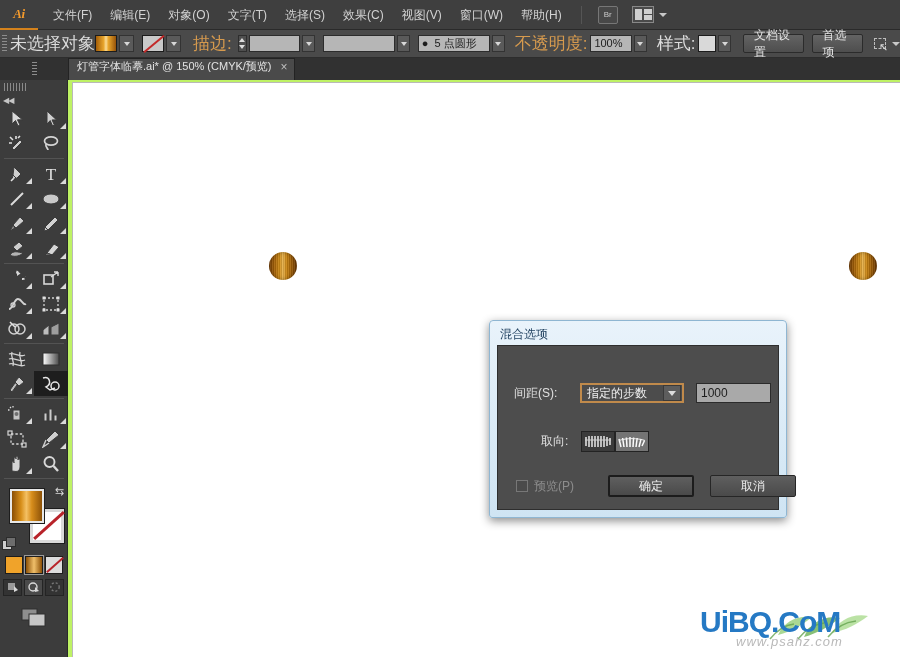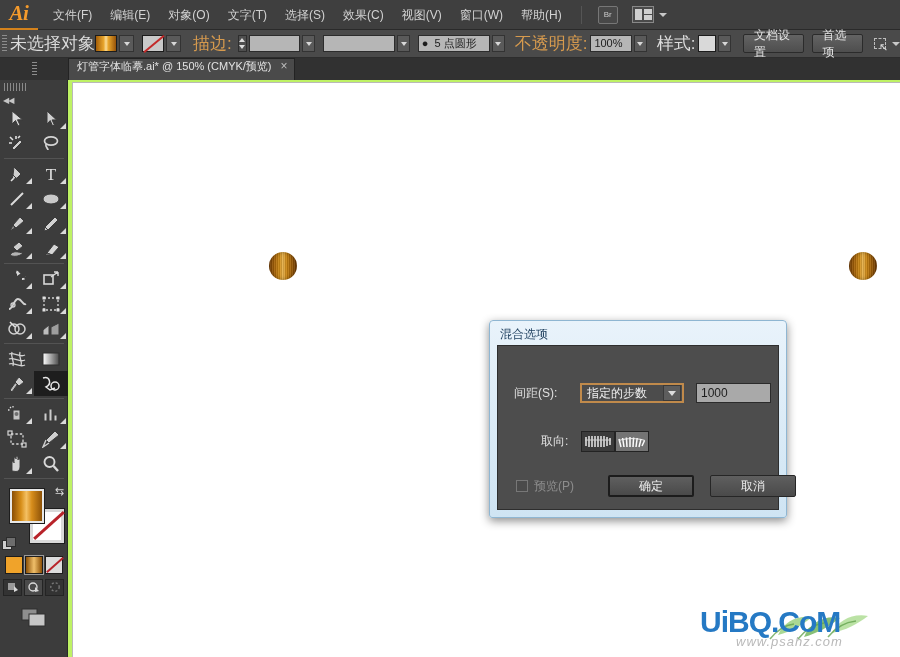--- a/index.html
+++ b/index.html
@@ -16,21 +16,21 @@
   .menubar {
     position: absolute; left: 0; top: 0; width: 900px; height: 30px;
     background: #3f3f3f;
     display: flex; align-items: center;
     border-bottom: 1px solid #2a2a2a;
   }
   .ai-logo {
     width: 38px; height: 30px;
     display: flex; align-items: center; justify-content: center;
     font-family: "Liberation Serif", "DejaVu Serif", serif;
-    font-size: 21px; font-weight: bold; font-style: italic;
+    font-size: 13px; font-weight: bold; font-style: italic;
     color: #f59b2c; letter-spacing: -0.5px;
     background: #3f3f3f;
     border-bottom: 2px solid #d4821c;
   }
   .menu-items { display: flex; align-items: center; height: 30px; margin-left: 6px; }
   .menu-item {
     padding: 0 9px; height: 30px; line-height: 30px;
     font-size: 12px; color: #d2d2d2; cursor: default; white-space: nowrap;
   }
   .menu-sep { width: 1px; height: 18px; background: #555; margin: 0 10px; }
@@ -108,21 +108,21 @@
 
   
   .tabbar {
     position: absolute; left: 0; top: 58px; width: 900px; height: 22px;
     background: #313131; display: flex; align-items: flex-end;
   }
   .tabbar-lead { width: 68px; height: 22px; background: #313131; display:flex;align-items:center;justify-content:center;}
   .tabbar-lead i { width:5px;height:14px; background-image: repeating-linear-gradient(to bottom,#8d8d8d 0 1px, transparent 1px 3px); }
   .doctab {
     height: 22px; background: #4a4a4a; border: 1px solid #232323; border-bottom: none;
-    display: flex; align-items: flex-start; padding: 0 6px 0 8px;
+    display: flex; align-items: flex-end; padding: 0 6px 6px 8px;
     font-size: 11px; color: #e2e2e2; cursor: pointer; white-space: nowrap;
   }
   .doctab .x { margin-left: 9px; font-size: 12px; color: #bdbdbd; cursor: pointer; }
 
   
   .toolpanel {
     position: absolute; left: 0; top: 80px; width: 68px; height: 577px;
     background: #3c3c3c; border-right: 1px solid #2a2a2a;
   }
   .tp-head {

